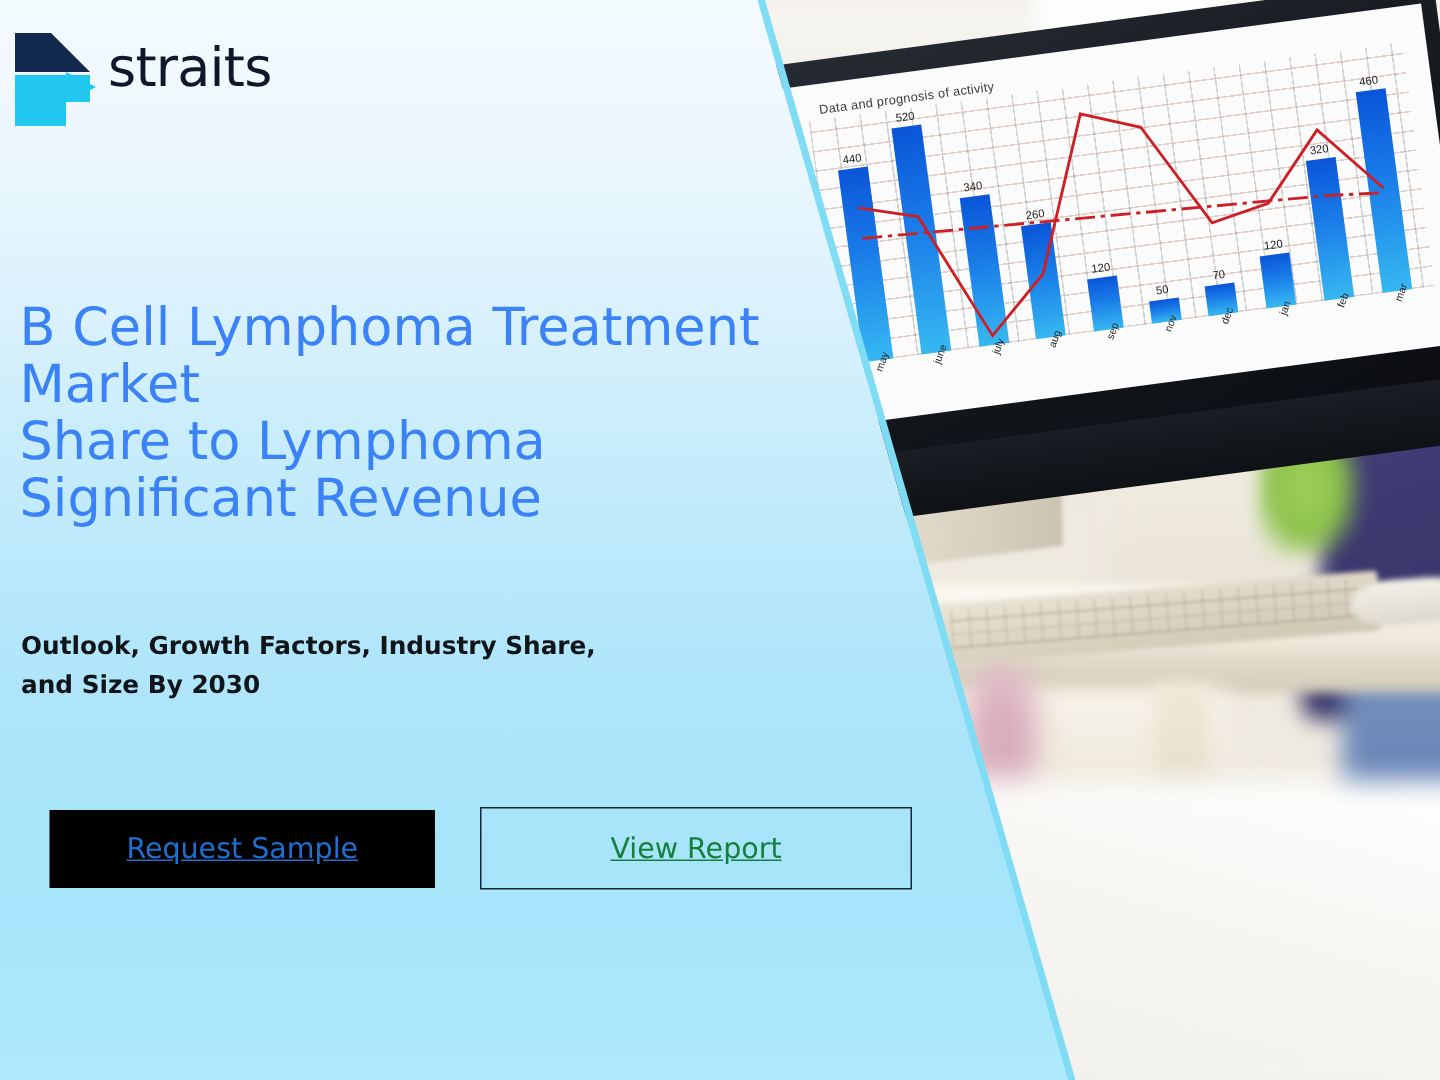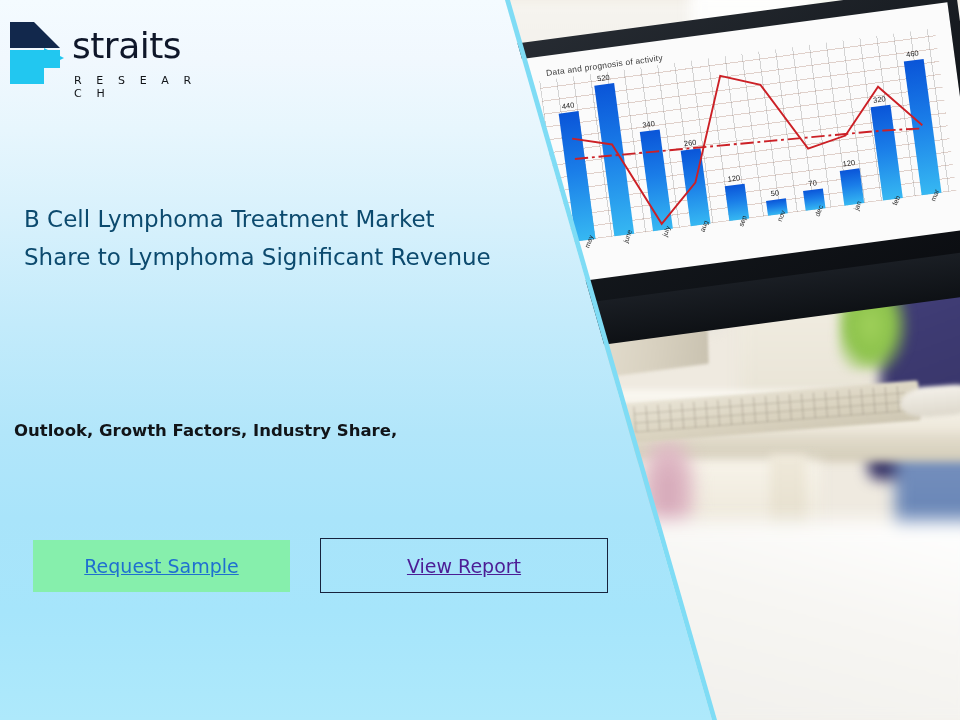--- a/index.html
+++ b/index.html
@@ -226,51 +226,51 @@
     font-family:"DejaVu Sans", sans-serif;
   }
   .logo-sub {
     position:absolute; left:66px; top:60px;
     font-size:11px; color:#111418; letter-spacing:5.6px;
     font-family:"DejaVu Sans", sans-serif;
   }
 
   
   .headline {
-    position:absolute; left:24px; top:200px; width:500px;
-    font-size:23px; line-height:38px; font-weight:400;
-    color:#0c4a6e;
+    position:absolute; left:13px; top:200px; width:500px;
+    font-size:35px; line-height:38px; font-weight:400;
+    color:#3b82f6;
     font-family:"DejaVu Sans", sans-serif;
   }
   .subhead {
     position:absolute; left:14px; top:418px; width:440px;
     font-size:16.5px; line-height:26px; font-weight:bold;
     color:#111418;
     font-family:"DejaVu Sans", sans-serif;
   }
 
   
   .btn {
     position:absolute; display:flex; align-items:center; justify-content:center;
     cursor:pointer;
   }
   .btn-primary {
     left:33px; top:540px; width:257px; height:52px;
-    background:#86efac;
+    background:#000000;
   }
   .btn-secondary {
     left:320px; top:538px; width:288px; height:55px;
     background:transparent;
     border:1.6px solid #17233d;
   }
   .btn-label {
     font-size:19px; color:#1f6fd0; text-decoration:underline;
     font-family:"DejaVu Sans", sans-serif;
   }
-  .btn-secondary .btn-label { color:#4c1d95; }
+  .btn-secondary .btn-label { color:#15803d; }
 </style>
 </head>
 <body>
 
 <div id="banner">
 
   <div class="photo">
     <div class="ph-wallL"></div>
     <div class="ph-window"></div>
     <div class="ph-plant-top"></div>
@@ -368,30 +368,30 @@
   <div class="panel"></div>
   <div class="panel-edge"></div>
 
   <div class="logo">
     <svg class="logo-mark" viewBox="0 0 60 70">
       <polygon points="2,4 2,30 52,30 26,4" fill="#12284c"></polygon>
       <polygon points="2,32 2,66 36,66 36,50 52,50 52,32" fill="#22c7f0"></polygon>
       <polygon points="36,30 56,40 36,50" fill="#22c7f0"></polygon>
     </svg>
     <div class="logo-word">straits</div>
-    <div class="logo-sub">R E S E A R C H</div>
   </div>
 
   <div class="headline">
     <div>B Cell Lymphoma Treatment Market</div>
     <div>Share to Lymphoma Significant Revenue</div>
   </div>
 
   <div class="subhead">
     <div>Outlook, Growth Factors, Industry Share,</div>
+    <div>and Size By 2030</div>
   </div>
 
   <div class="btn btn-primary">
     <span class="btn-label">Request Sample</span>
   </div>
   <div class="btn btn-secondary">
     <span class="btn-label">View Report</span>
   </div>
 
 </div>

